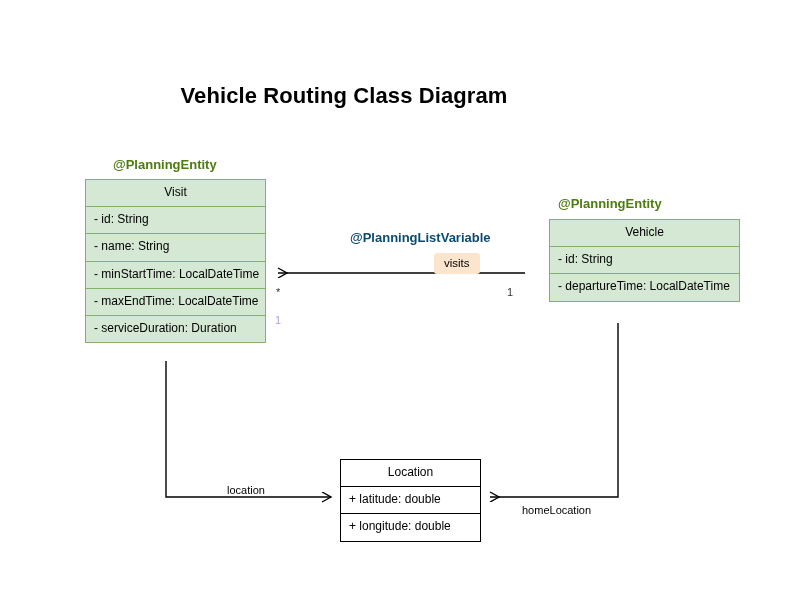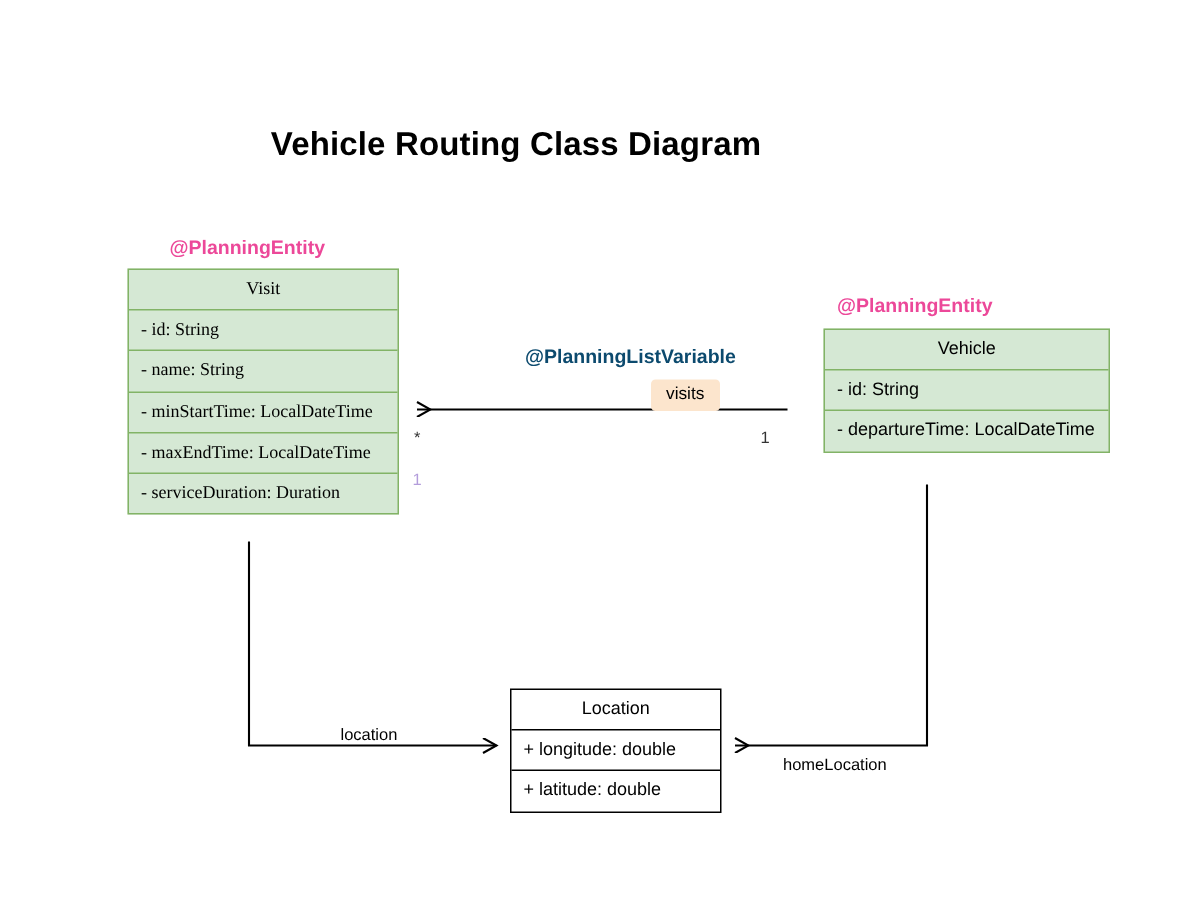--- a/index.html
+++ b/index.html
@@ -57,32 +57,32 @@
   
   .uml-class.plain {
     border: 1px solid #000000;
     background: #ffffff;
   }
   .uml-class.plain .class-name { border-bottom: 1px solid #000000; }
   .uml-class.plain .attr { border-bottom: 1px solid #000000; }
   .uml-class.plain .attr:last-child { border-bottom: none; }
 
   
-  #visit-class    { left: 85px;  top: 179px; width: 181px; font-family: Liberation Serif, serif; }
+  #visit-class    { left: 85px;  top: 179px; width: 181px; }
   #vehicle-class  { left: 525px; top: 219px; width: 191px; margin-left: 24px; }
   #location-class { left: 340px; top: 459px; width: 141px; }
 
   
   .stereotype {
     position: absolute;
     font-size: 13px;
     font-weight: bold;
     white-space: nowrap;
   }
-  .stereotype.entity { color: #ec4899; }
+  .stereotype.entity { color: #4d7c0f; }
   .stereotype.listvar { color: #0c4a6e; }
   #stereo-visit   { left: 113px; top: 157px; }
   #stereo-vehicle { left: 558px; top: 196px; }
   #stereo-visits  { left: 350px; top: 230px; }
 
   
   .assoc-badge {
     position: absolute;
     background: #fce5cd;
     border-radius: 3px;
@@ -170,22 +170,22 @@
   </div>
 
   <div id="vehicle-class" class="uml-class">
     <div class="class-name">Vehicle</div>
     <div class="attr">- id: String</div>
     <div class="attr">- departureTime: LocalDateTime</div>
   </div>
 
   <div id="location-class" class="uml-class plain">
     <div class="class-name">Location</div>
+    <div class="attr">+ latitude: double</div>
     <div class="attr">+ longitude: double</div>
-    <div class="attr">+ latitude: double</div>
   </div>
 
   <div id="badge-visits" class="assoc-badge">visits</div>
 
   <div id="label-location" class="edge-label">location</div>
 
   <div id="label-homelocation" class="edge-label">homeLocation</div>
 
   <div id="mult-visit-star" class="multiplicity dark">*</div>
 

